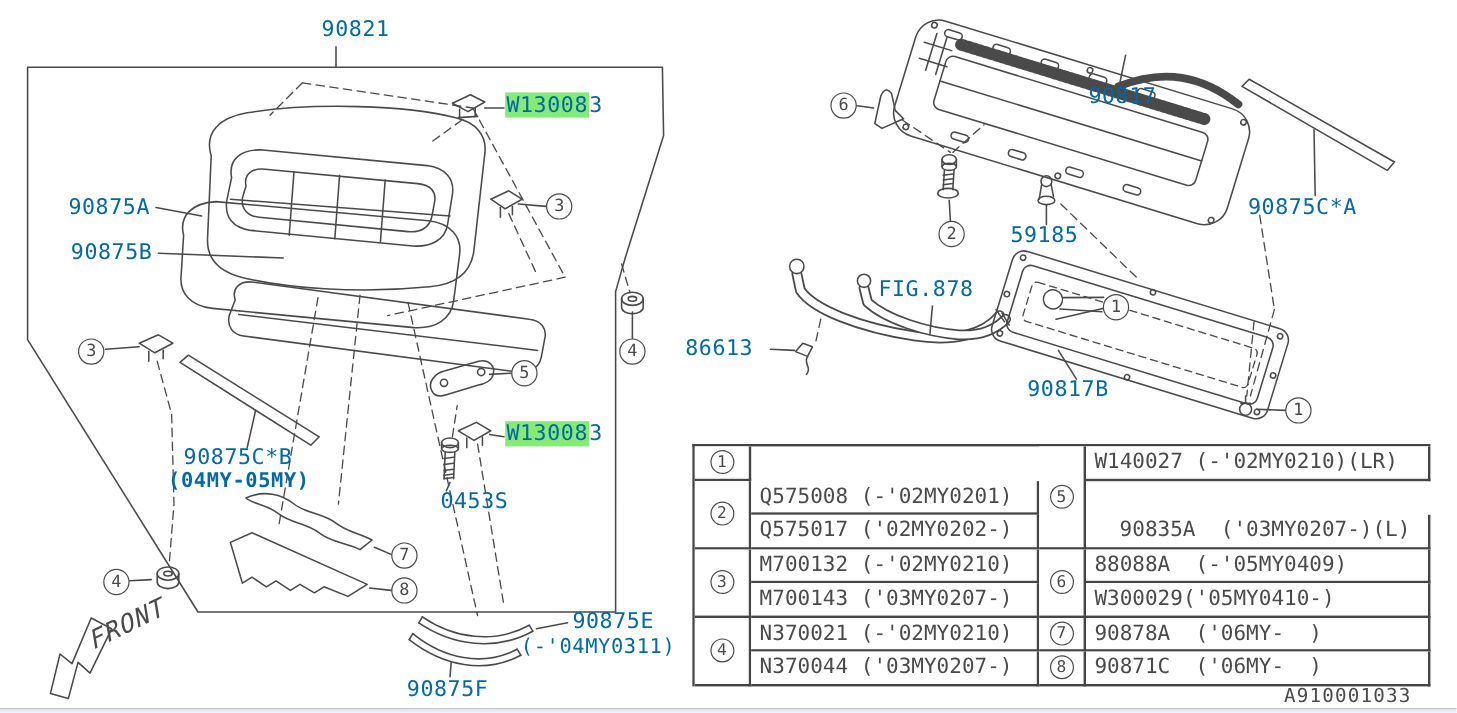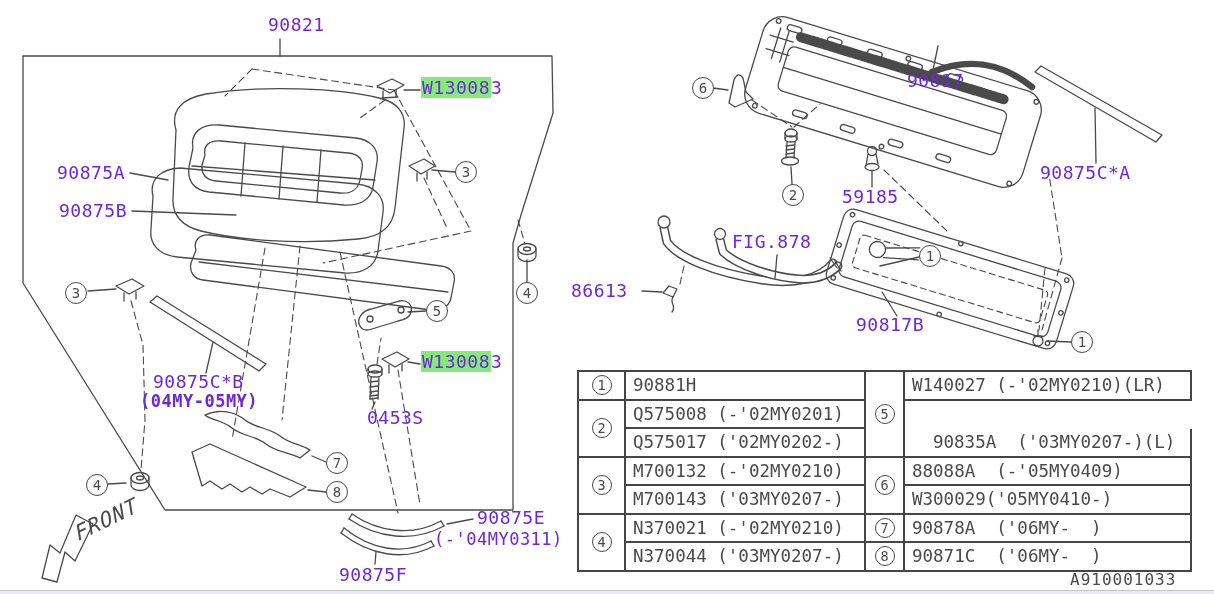--- a/index.html
+++ b/index.html
@@ -3,21 +3,21 @@
 <meta charset="utf-8">
 <style>
   html,body{margin:0;padding:0;background:#ffffff;}
   #stage{
     position:relative;width:1214px;height:594px;background:#ffffff;overflow:hidden;
     font-family:"DejaVu Sans Mono", monospace;color:#4a4a4a;
   }
   #linework{position:absolute;left:0;top:0;}
   .lbl{
     position:absolute;font-size:18px;letter-spacing:0.5px;white-space:pre;
-    color:#6d28d9;line-height:1.05;
+    color:#0369a1;line-height:1.05;
   }
   .lbl.small{font-size:17px;}
   .hl{background:#86ea78;padding:0 1px;}
   .callout{
     position:absolute;width:22px;height:22px;border:1.7px solid #4a4a4a;border-radius:50%;
     background:#fff;display:flex;align-items:center;justify-content:center;
     font-size:14px;box-sizing:border-box;
   }
   .front{
     position:absolute;left:72px;top:523px;font-size:21px;font-style:italic;
@@ -351,21 +351,20 @@
     <div class="tcell tnum" style="grid-area:2/1/4/2;">
         <span class="ncirc">2</span>
       </div>
     <div class="tcell tnum" style="grid-area:4/1/6/2;">
         <span class="ncirc">3</span>
       </div>
     <div class="tcell tnum" style="grid-area:6/1/8/2;">
         <span class="ncirc">4</span>
       </div>
 
-    <div class="tcell tpart" style="grid-area:1/2/2/3;">90881H</div>
     <div class="tcell tpart" style="grid-area:2/2/3/3;">Q575008 (-'02MY0201)</div>
     <div class="tcell tpart" style="grid-area:3/2/4/3;">Q575017 ('02MY0202-)</div>
     <div class="tcell tpart" style="grid-area:4/2/5/3;">M700132 (-'02MY0210)</div>
     <div class="tcell tpart" style="grid-area:5/2/6/3;">M700143 ('03MY0207-)</div>
     <div class="tcell tpart" style="grid-area:6/2/7/3;">N370021 (-'02MY0210)</div>
     <div class="tcell tpart" style="grid-area:7/2/8/3;">N370044 ('03MY0207-)</div>
 
     <div class="tcell tnum" style="grid-area:1/3/4/4;">
         <span class="ncirc">5</span>
       </div>

